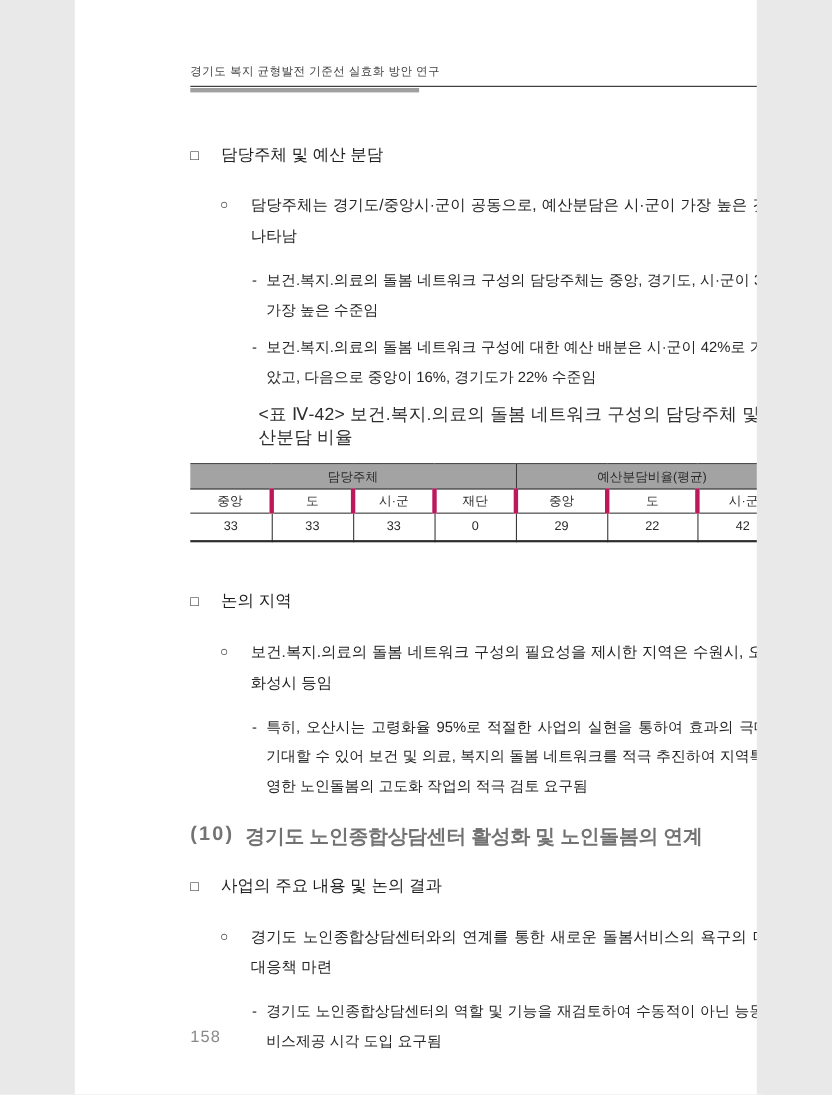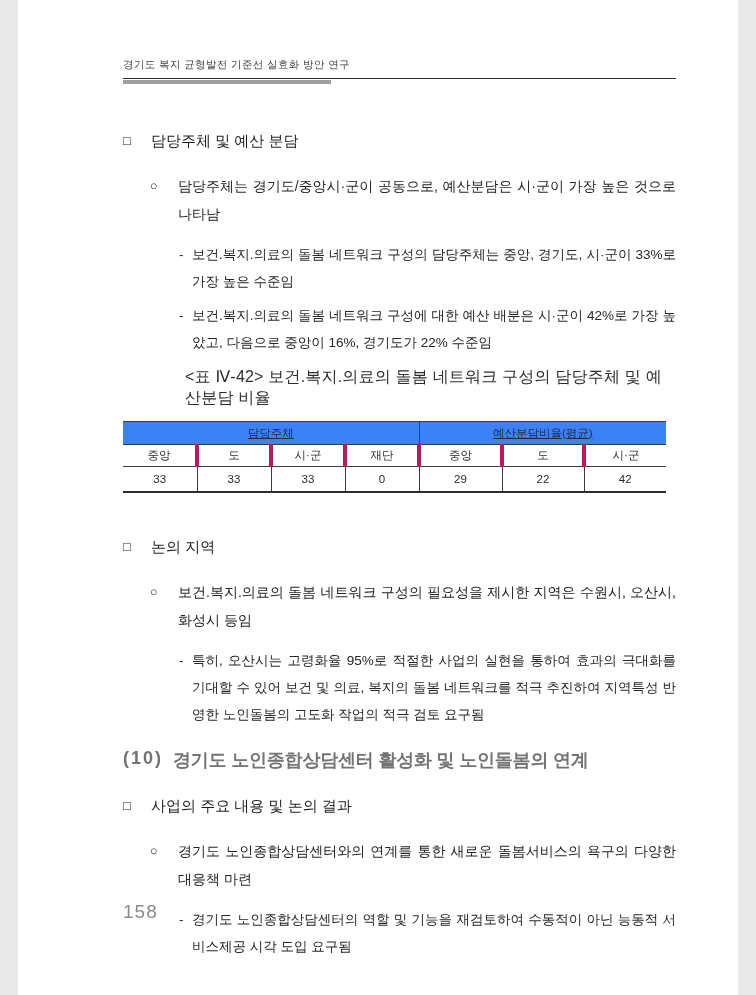--- a/index.html
+++ b/index.html
@@ -1,19 +1,19 @@
 <!DOCTYPE html>
 <html><head>
 <meta charset="utf-8">
 <style>
   * { margin:0; padding:0; box-sizing:border-box; }
   html,body { background:#e9e9e9; }
   body { font-family:"Liberation Sans", sans-serif; color:#222; }
   .page {
-    position:relative; width:720px; height:995px; background:#ffffff;
+    position:relative; width:620px; height:995px; background:#ffffff;
     overflow:hidden; margin:0 auto;
   }
   .content { position:absolute; left:105px; top:0; width:553px; }
 
   
   .doc-header { margin-top:58px; }
   .doc-header-title { font-size:10.5px; color:#3f3f3f; letter-spacing:0.4px; margin-bottom:6px; }
   .doc-header-rule { position:relative; border-top:1px solid #2b2b2b; height:7px; }
   .doc-header-bar { position:absolute; left:0; top:1px; width:208px; height:4px; background:#9f9f9f; }
 
@@ -36,33 +36,33 @@
   .dash-tight { margin-top:7px; }
 
   
   .tbl-caption { margin-top:11px; margin-left:62px; font-size:16px; color:#2d2d2d; letter-spacing:0.2px; }
   table.data-table {
     width:543px; margin-top:12px; border-collapse:collapse; table-layout:fixed;
     border-top:1px solid #3a3a3a; border-bottom:2px solid #2c2c2c;
     font-size:11.5px; color:#2a2a2a;
   }
   table.data-table th { font-weight:normal; }
-  tr.group-row th { background:#3b82f6; height:23px; border-bottom:1px solid #3a3a3a;text-decoration:underline; }
+  tr.group-row th { background:#a3a3a3; height:23px; border-bottom:1px solid #3a3a3a; }
   tr.group-row th.group-left { border-right:1px solid #3a3a3a; }
   tr.col-row th { height:22px; border-bottom:1px solid #3a3a3a; border-right:4px solid #be185d; }
   tr.col-row th:last-child { border-right:none; }
   tr.value-row td { height:25px; text-align:center; border-right:1px solid #3a3a3a; }
   tr.value-row td:last-child { border-right:none;text-align:center; }
 
   
   .big-heading { display:flex; margin-top:20px; font-size:18px; font-weight:600; color:#737373; letter-spacing:-0.2px; }
   .big-heading .num { flex:0 0 auto; margin-right:10px; letter-spacing:2px; }
 
   
-  .page-number { position:absolute; left:105px; top:901px; font-size:19px; color:#8a8a8a; letter-spacing:1px; }
+  .page-number { position:absolute; left:105px; top:934px; font-size:15px; color:#8a8a8a; letter-spacing:1px; }
 </style>
 </head>
 <body>
 
 <div class="page">
   <div class="content">
 
     <div class="doc-header">
       <div class="doc-header-title">경기도 복지 균형발전 기준선 실효화 방안 연구</div>
       <div class="doc-header-rule">

